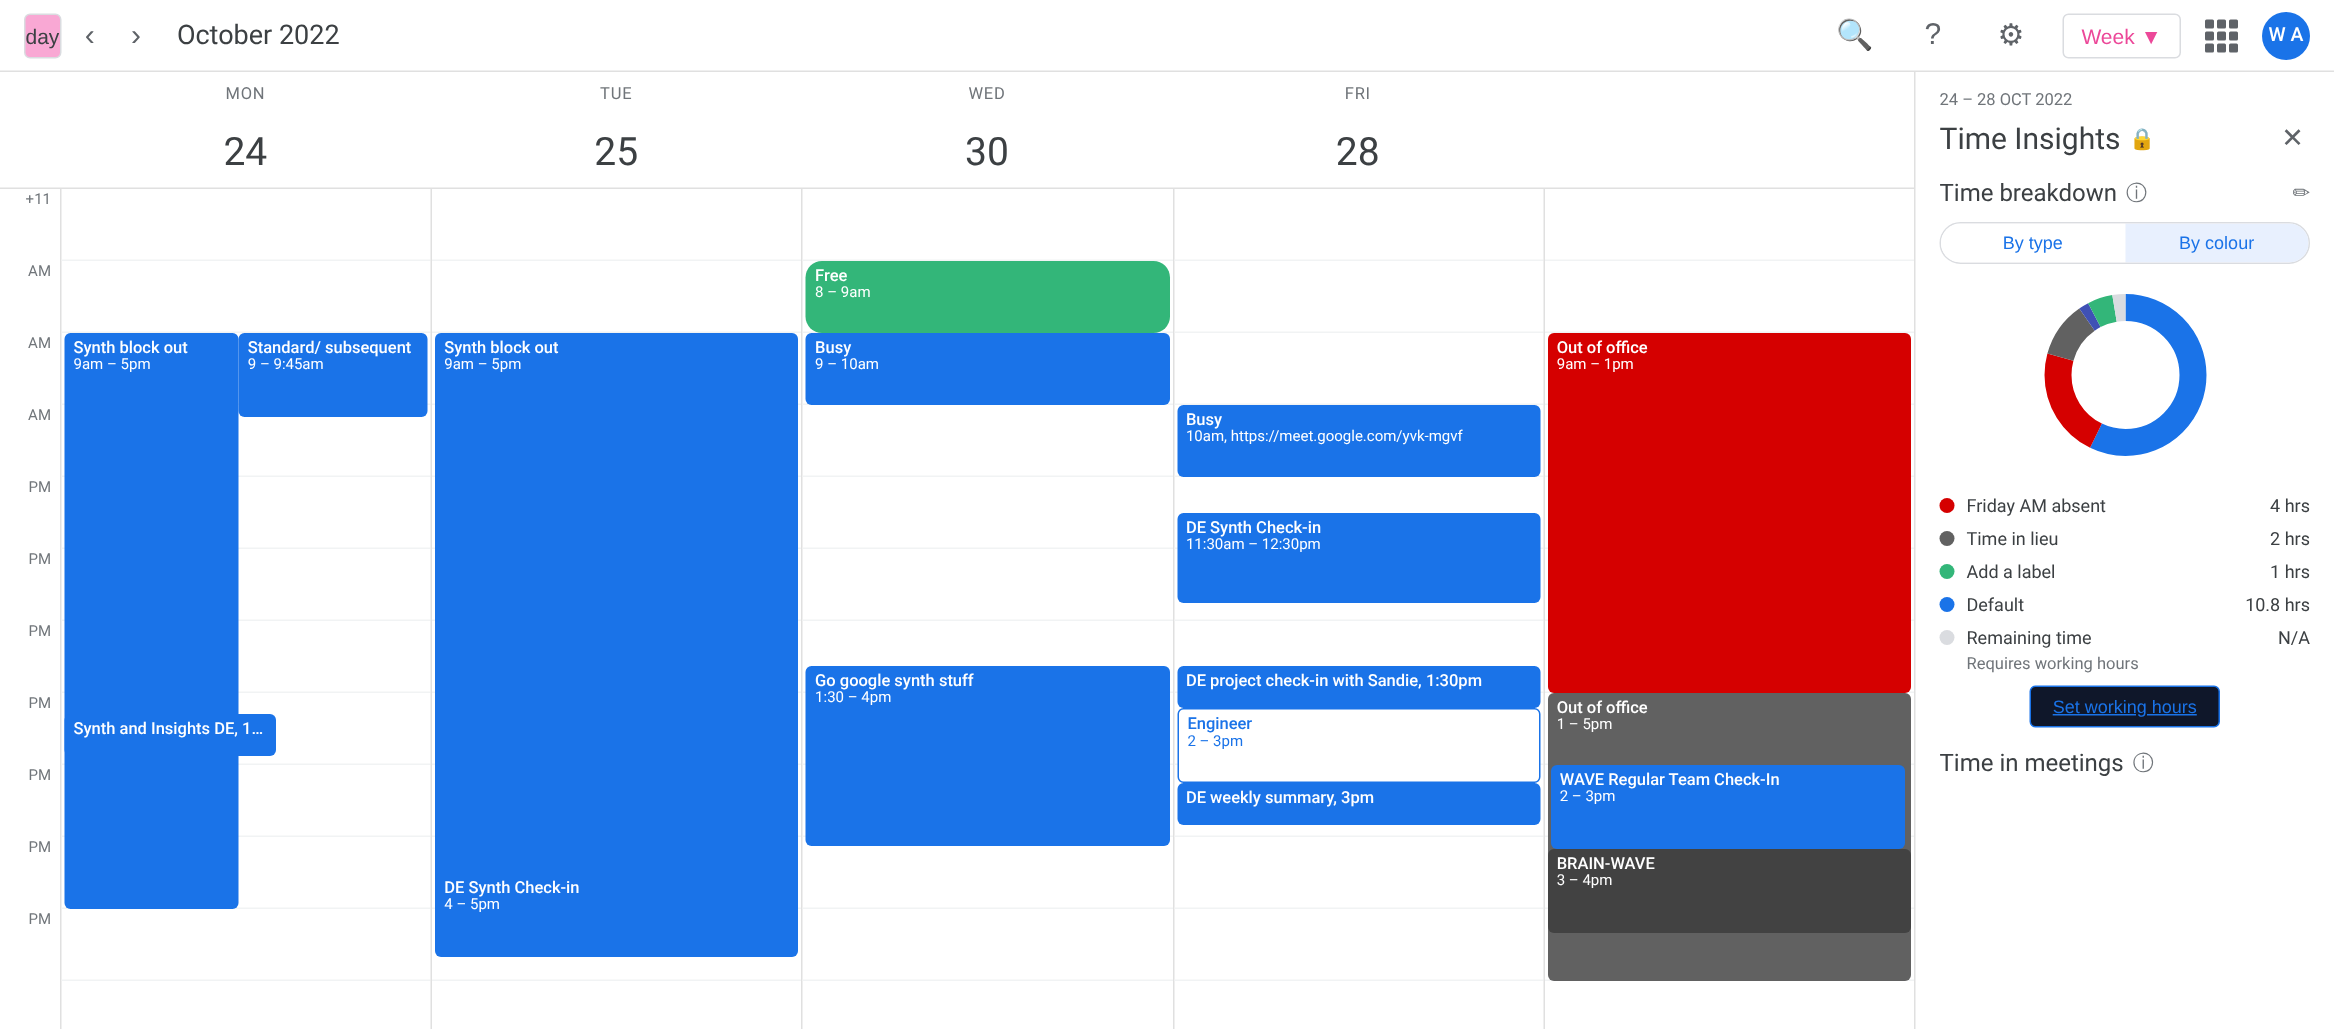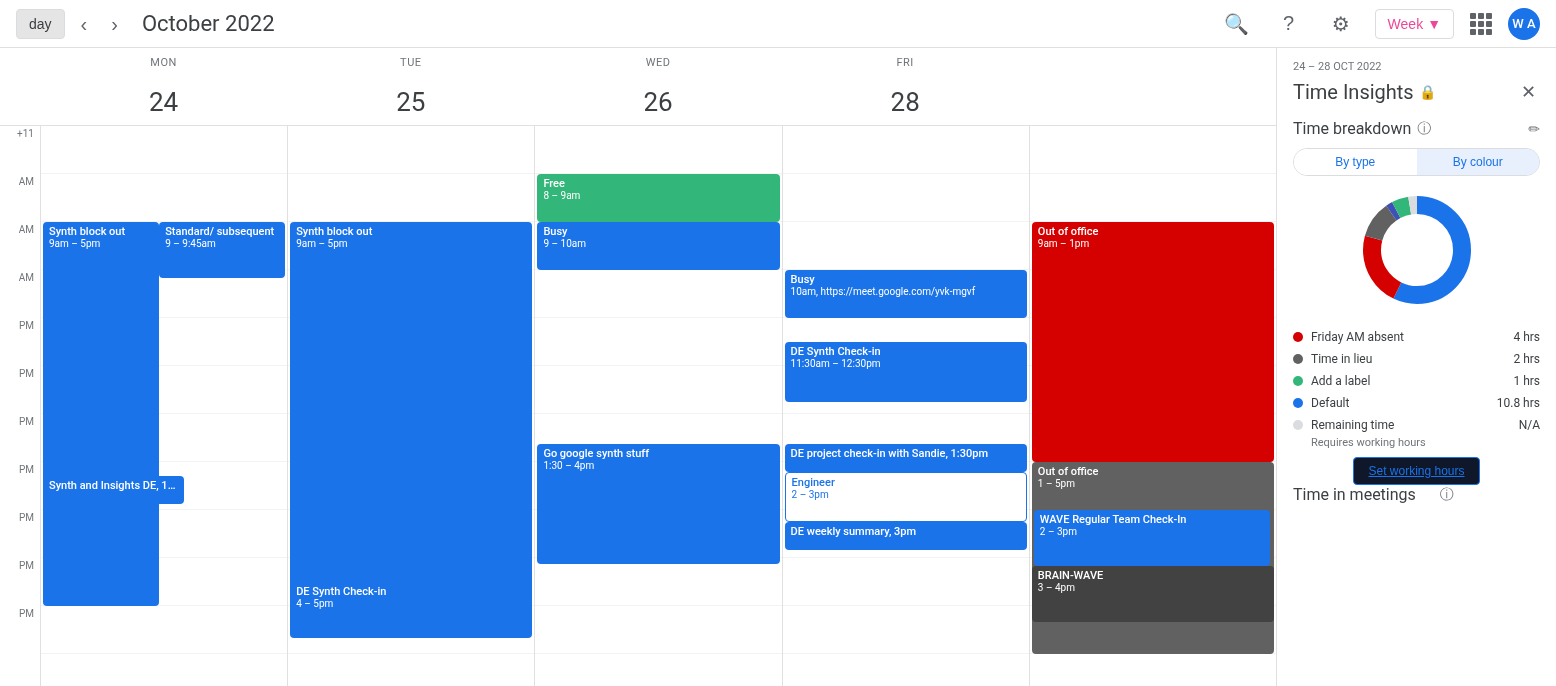--- a/index.html
+++ b/index.html
@@ -5,29 +5,29 @@
     * { box-sizing: border-box; margin: 0; padding: 0; }
     body { font-family: 'Google Sans', Roboto, Arial, sans-serif; background: #fff; overflow: hidden; width: 1556px; height: 686px; }
 
     
     .top-bar {
       display: flex; align-items: center; height: 48px; padding: 0 16px;
       border-bottom: 1px solid #e0e0e0; background: #fff;
     }
     .top-bar-left { display: flex; align-items: center; gap: 8px; flex: 1; }
     .today-btn {
-      border: 1px solid #dadce0; border-radius: 4px; padding: 6px 12px;
-      font-size: 14px; cursor: pointer; background: #e5e5e5; color: #3c4043;
+      border: 1px solid #dadce0; border-radius: 4px; padding: 6px 0;
+      font-size: 14px; cursor: pointer; background: #f9a8d4; color: #3c4043;
     }
     .nav-btn {
       border: none; background: none; cursor: pointer;
       color: #5f6368; font-size: 20px; padding: 4px 8px;
       border-radius: 50%; line-height: 1;
     }
-    .month-title { font-size: 22px; color: #3c4043; font-weight: 400; margin-left: 8px; }
+    .month-title { font-size: 18px; color: #3c4043; font-weight: 400; margin-left: 8px; }
     .top-bar-right { display: flex; align-items: center; gap: 16px; }
     .icon-btn {
       border: none; background: none; cursor: pointer;
       color: #5f6368; font-size: 20px; padding: 6px;
       border-radius: 50%; width: 36px; height: 36px;
       display: flex; align-items: center; justify-content: center;
     }
     .week-btn {
       border: 1px solid #dadce0; border-radius: 4px; padding: 6px 12px;
       font-size: 14px; cursor: pointer; background: #fff; color: #ec4899;
@@ -120,21 +120,21 @@
     .legend-value { color: #3c4043; font-size: 12px; }
 
     .remaining-desc { font-size: 11px; color: #70757a; margin-left: 18px; }
 
     .set-hours-btn {
       border: 1px solid #1a73e8; border-radius: 4px; padding: 6px 14px;
       color: #1a73e8; background: #0f172a; font-size: 12px; cursor: pointer;
       margin-top: 8px; display: block; margin-left: auto; margin-right: auto; text-decoration: underline;
     }
 
-    .time-in-meetings { font-size: 16px; color: #3c4043; font-weight: 400; display: flex; align-items: center; gap: 24px; }
+    .time-in-meetings { font-size: 16px; color: #3c4043; font-weight: 400; margin-top: 14px; display: flex; align-items: center; gap: 6px; }
 
     
     .calendar-grid::-webkit-scrollbar { width: 6px; }
     .calendar-grid::-webkit-scrollbar-thumb { background: #dadce0; border-radius: 3px; }
   </style>
 </head>
 <body>
 
 <div class="top-bar">
   <div class="top-bar-left">
@@ -178,21 +178,21 @@
         <div class="day-num">24</div>
       </div>
 
       <div class="day-header">
         <div class="day-name">TUE</div>
         <div class="day-num">25</div>
       </div>
 
       <div class="day-header">
         <div class="day-name">WED</div>
-        <div class="day-num">26</div>
+        <div class="day-num">30</div>
       </div>
 
 
       <div class="day-header">
         <div class="day-name">FRI</div>
         <div class="day-num">28</div>
       </div>
     </div>
 
     <div class="calendar-grid">
@@ -266,21 +266,21 @@
         <div class="hour-line"></div>
         <div class="hour-line"></div>
         <div class="hour-line"></div>
         <div class="hour-line"></div>
         <div class="hour-line"></div>
         <div class="hour-line"></div>
         <div class="hour-line"></div>
         <div class="hour-line"></div>
         <div class="hour-line"></div>
         <div class="hour-line"></div>
-        <div class="event event-green" style="top:48px;height:48px;">
+        <div class="event event-green" style="top:48px;height:48px;border-radius:11px;">
           <div class="event-title">Free</div>
           <div class="event-time">8 – 9am</div>
         </div>
         <div class="event event-blue" style="top:96px;height:48px;">
           <div class="event-title">Busy</div>
           <div class="event-time">9 – 10am</div>
         </div>
         <div class="event event-blue" style="top:318px;height:120px;">
           <div class="event-title">Go google synth stuff</div>
           <div class="event-time">1:30 – 4pm</div>

